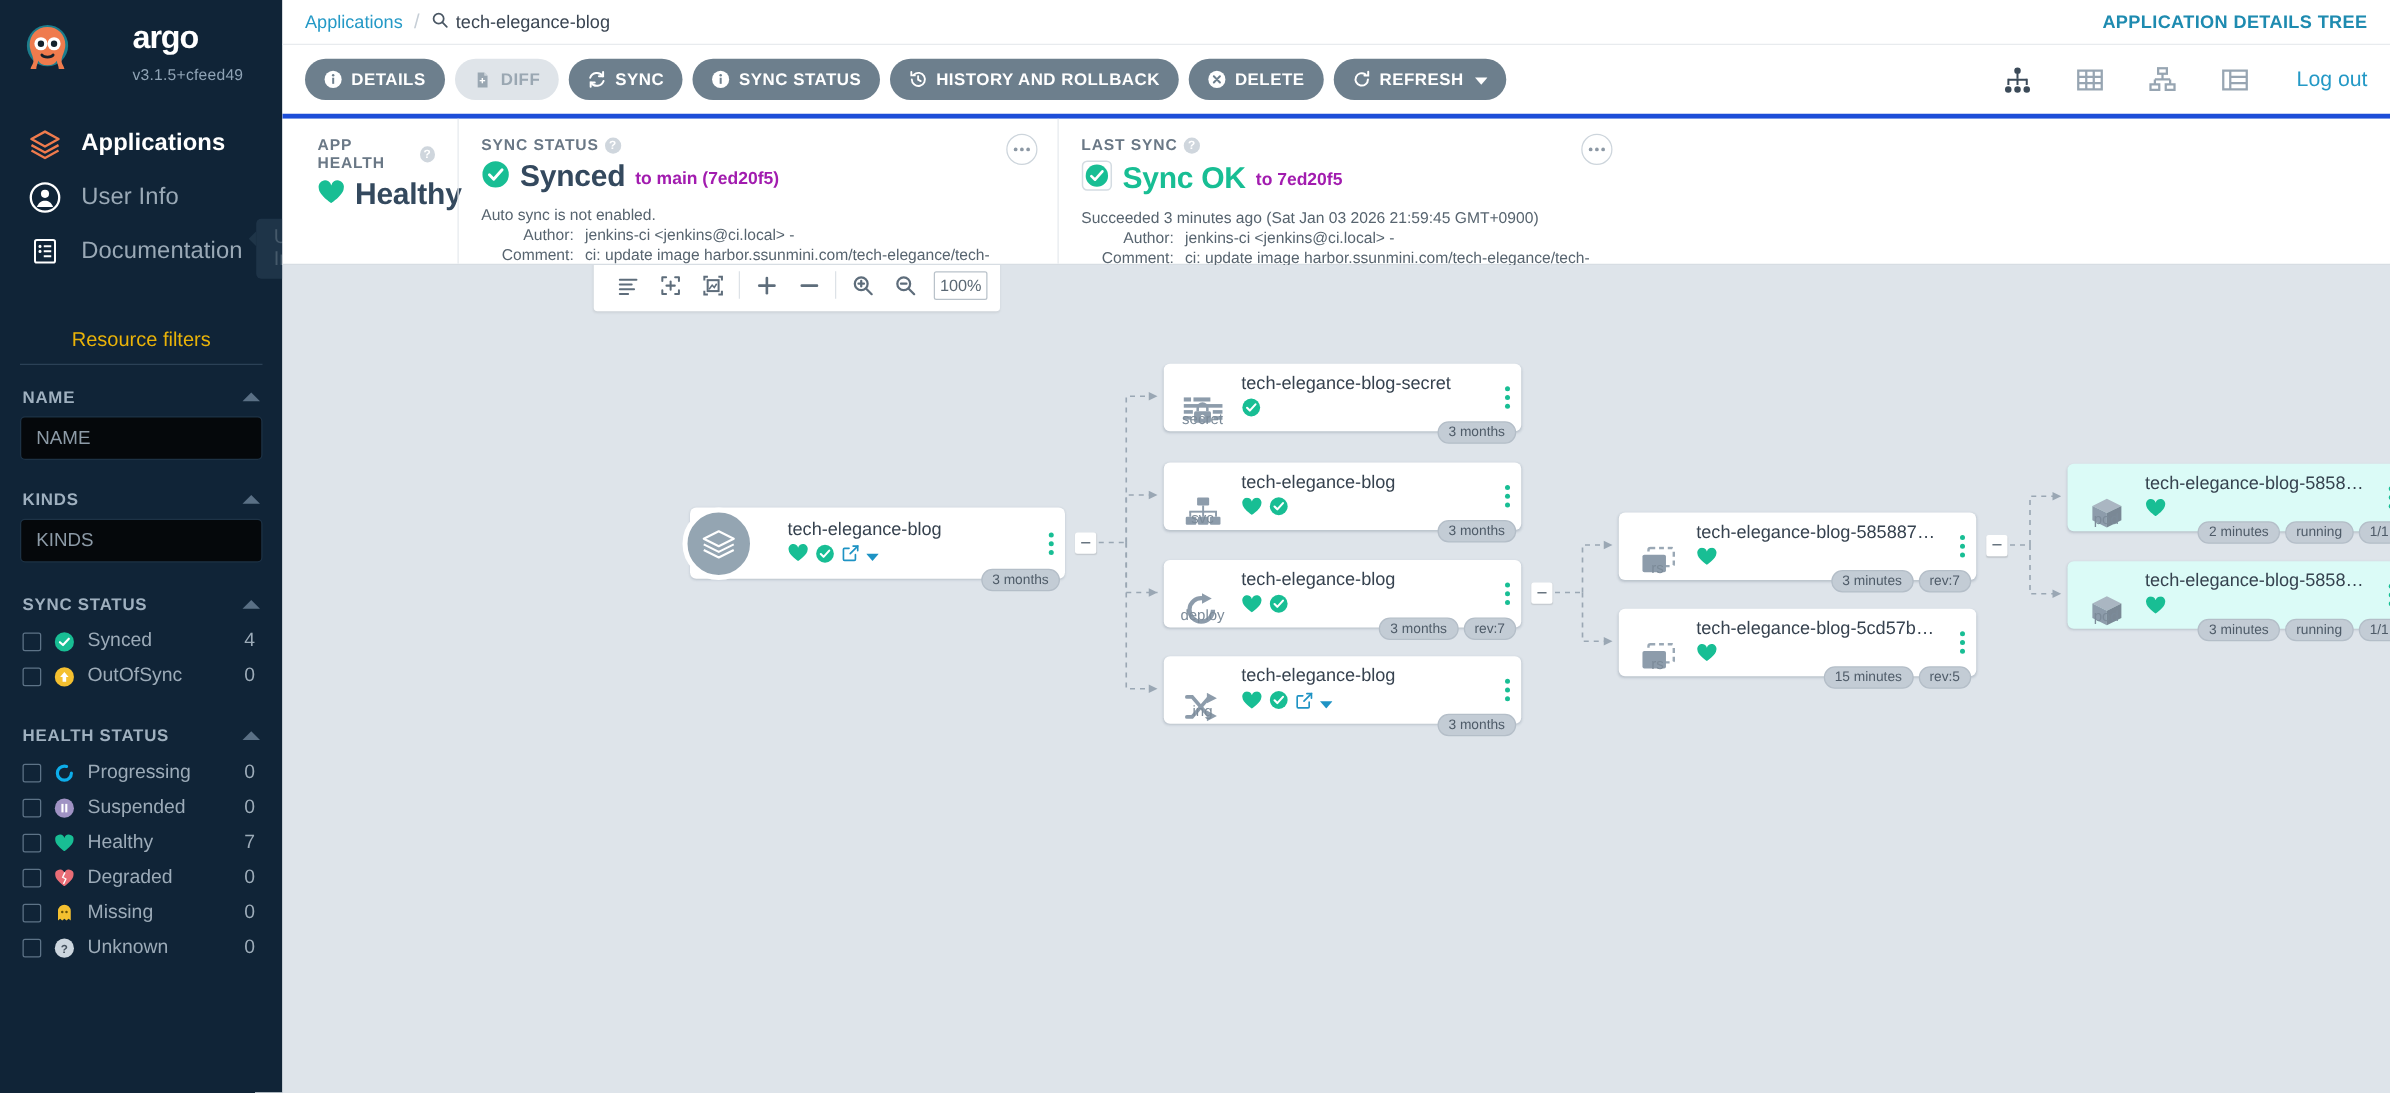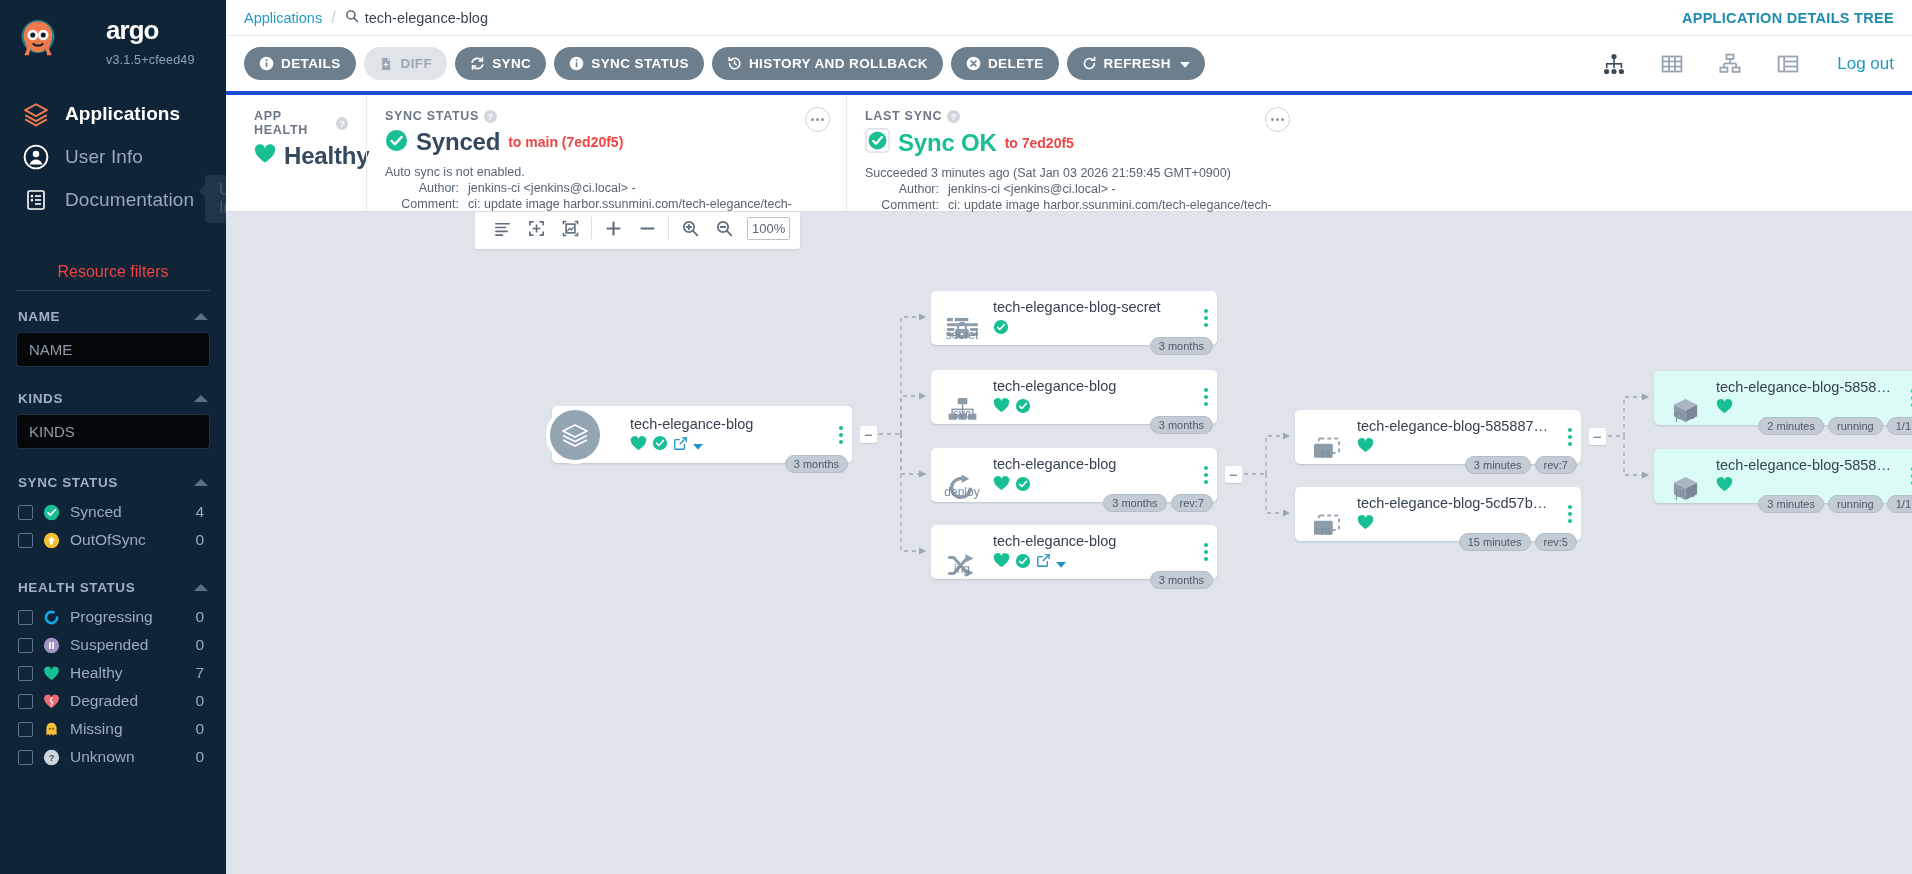--- a/index.html
+++ b/index.html
@@ -36,21 +36,21 @@
     position: absolute; left: 205px; top: 175px;
     background: #22384c; color: #4f6374; font-size: 16px;
     padding: 6px 14px; border-radius: 4px; opacity: .85;
   }
   .tooltip-ghost:before {
     content: ""; position: absolute; left: -6px; top: 10px;
     border: 6px solid transparent; border-right-color: #22384c; border-left: 0;
   }
 
   .res-filters-title {
-    text-align: center; color: #ef4444; font-size: 16px;
+    text-align: center; color: #eab308; font-size: 16px;
     margin: 42px 0 0 0; padding-bottom: 9px;
   }
   .filters { padding: 0 16px; }
   .filters-rule { height: 1px; background: #2b4156; margin: 0 0 8px 0; }
   .filter-head {
     display: flex; align-items: center; justify-content: space-between;
     color: #9fb0bf; font-size: 13.5px; font-weight: bold; letter-spacing: .6px;
     padding: 10px 2px 8px 2px; cursor: pointer;
   }
   .caret {
@@ -119,21 +119,21 @@
     display: flex; align-items: center; gap: 5px; margin-bottom: 5px;
   }
   .qmark {
     width: 13px; height: 13px; border-radius: 50%; background: #cfd6dd; color: #fff;
     font-size: 9.5px; display: inline-flex; align-items: center; justify-content: center;
     font-weight: bold;
   }
   .sc-main { display: flex; align-items: center; gap: 8px; }
   .sc-big { font-size: 24px; font-weight: bold; color: #34495e; letter-spacing: -.2px; }
   .sc-big.green { color: #18be94; }
-  .sc-sub { font-size: 14px; color: #ef4444; font-weight: bold; }
+  .sc-sub { font-size: 14px; color: #a21caf; font-weight: bold; }
   .sc-line { font-size: 12.5px; color: #57646f; margin-top: 9px; }
   .kv { display: flex; font-size: 12.5px; color: #57646f; margin-top: 2px; }
   .kv .k { width: 74px; text-align: right; flex: 0 0 74px; }
   .kv .v { margin-left: 9px; }
   .dots-btn {
     position: absolute; right: 16px; top: 12px;
     width: 25px; height: 25px; border-radius: 50%; border: 1px solid #cdd5dc;
     display: flex; align-items: center; justify-content: center; gap: 2px;
     background: #fff; cursor: pointer;
   }

